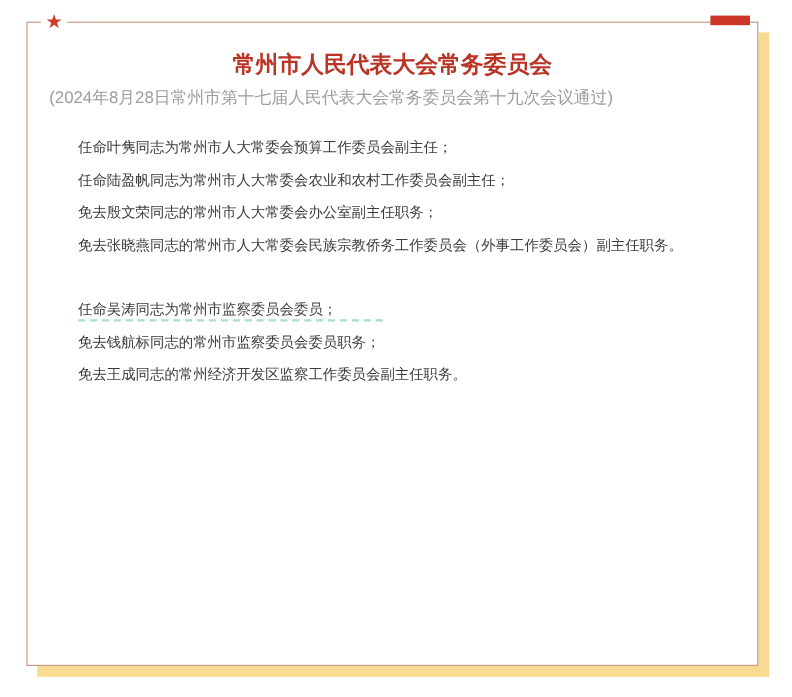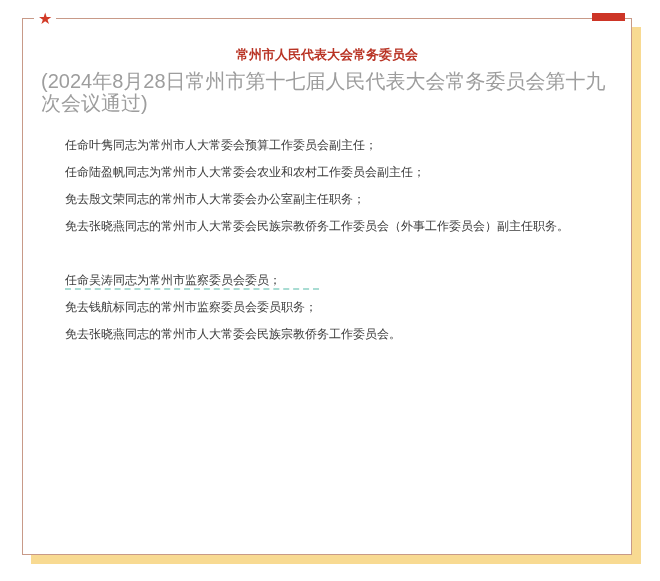--- a/index.html
+++ b/index.html
@@ -28,30 +28,30 @@
   }
   .red-bar {
     position: absolute; top: -6px; right: 6px;
     width: 33px; height: 8px;
     background: #cd3526;
   }
   .title {
     margin: 23px 0 0;
     text-align: center;
     color: #b93425;
-    font-size: 13px;
+    font-size: 19px;
     line-height: 26px;
     font-weight: bold;
   }
   .title span { display: block; }
   .meta {
     margin: 2px 0 0;
     padding: 0 18px;
     color: #9d9d9d;
-    font-size: 20px;
+    font-size: 14px;
     line-height: 22px;
   }
   .doc-body {
     margin-top: 18px;
     padding: 0 18px;
     color: #3b3b3b;
     font-size: 12px;
     line-height: 27px;
     text-align: justify;
   }
@@ -85,18 +85,18 @@
     <div class="block">
       <p><span>任命叶隽同志为常州市人大常委会预算工作委员会副主任；</span></p>
       <p><span>任命陆盈帆同志为常州市人大常委会农业和农村工作委员会副主任；</span></p>
       <p><span>免去殷文荣同志的常州市人大常委会办公室副主任职务；</span></p>
       <p><span>免去张晓燕同志的常州市人大常委会民族宗教侨务工作委员会（外事工作委员会）副主任职务。</span></p>
     </div>
 
     <div class="block">
       <p><span class="u u-lg">任命吴涛同志为常州市监察委员会委员；</span></p>
       <p><span>免去钱航标同志的常州市监察委员会委员职务；</span></p>
-      <p><span>免去张晓燕同志的常州市人大常委会民族宗教侨务工作委员会。</span></p>
+      <p><span>免去王成同志的常州经济开发区监察工作委员会副主任职务。</span></p>
     </div>
 
 
   </div>
 </div>
 
 </body></html>

